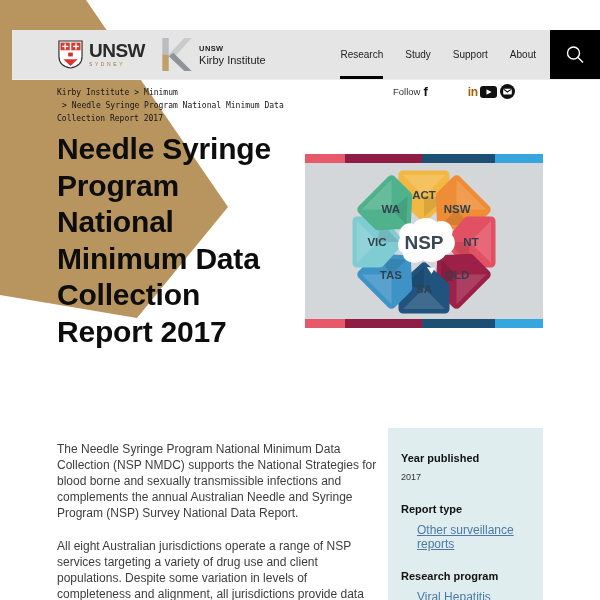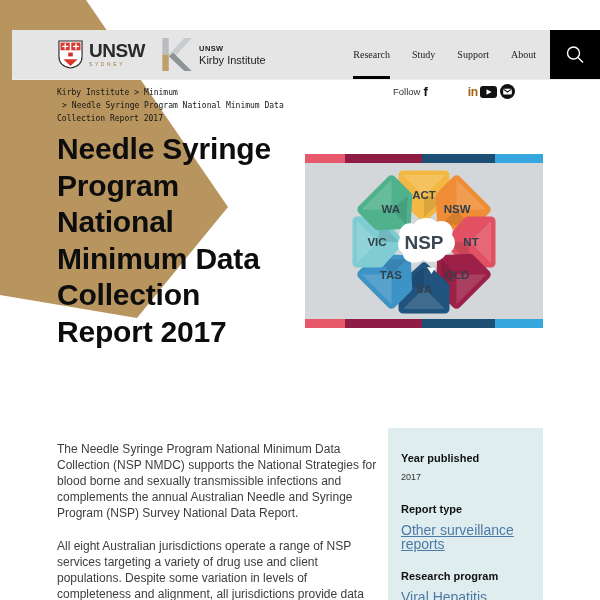--- a/index.html
+++ b/index.html
@@ -20,21 +20,21 @@
           display:flex;align-items:stretch;z-index:4;border-bottom:1px solid #ededed;}
   .logos{display:flex;align-items:center;gap:17px;padding-left:46px;}
   .unsw-logo{display:flex;align-items:center;gap:6px;text-decoration:none;}
   .unsw-word{font-size:19px;font-weight:bold;color:#2a2a2a;letter-spacing:-0.5px;line-height:18px;}
   .unsw-sub{font-size:5px;letter-spacing:2.6px;color:#9c7b3c;margin-top:1px;}
   .kirby-logo{display:flex;align-items:center;gap:7px;text-decoration:none;}
   .kirby-unsw{font-size:7.5px;font-weight:bold;color:#222;letter-spacing:0.4px;}
   .kirby-name{font-size:11px;color:#222;margin-top:1px;}
   .mainnav{margin-left:auto;display:flex;align-items:stretch;gap:22px;margin-right:14px;}
   .mainnav a{display:flex;align-items:center;font-size:10px;color:#222;text-decoration:none;
-             border-bottom:3px solid transparent;padding-top:3px;box-sizing:border-box;font-family:Liberation Serif, serif;}
+             border-bottom:3px solid transparent;padding-top:3px;box-sizing:border-box;}
   .mainnav a.active{border-bottom-color:#000;}
   .search-btn{width:50px;height:49px;background:#000;border:none;display:flex;
               align-items:center;justify-content:center;cursor:pointer;padding:0;}
 
   
   .breadcrumb{position:absolute;left:57px;top:86px;width:244px;z-index:2;
     font-family:"DejaVu Sans Mono","Liberation Mono",monospace;font-size:8px;line-height:13px;color:#141414;}
   .breadcrumb a{color:#141414;text-decoration:none;}
   .crumb-sep{margin:0 5px;}
 
@@ -59,22 +59,22 @@
 
   
   .article{position:absolute;left:57px;top:441px;width:320px;z-index:2;}
   .article p{margin:0 0 17px;font-size:12px;line-height:16px;color:#3d3d3d;}
 
   
   .sidebar{position:absolute;left:388px;top:428px;width:155px;height:200px;background:#dfedee;
            padding:24px 13px 8px;box-sizing:border-box;z-index:2;}
   .sidebar h3{margin:0 0 8px;font-size:11px;color:#111;font-weight:bold;}
   .sidebar .val{font-size:9px;color:#333;margin:0 0 21px;}
-  .sidebar a.val-link{display:block;font-size:14px;color:#4d79a8;
-                      line-height:14px;margin:0 0 19px;}
+  .sidebar a.val-link{display:block;font-size:12px;color:#4d79a8;
+                      line-height:14px;margin:0 16px 19px;}
 </style>
 </head>
 <body>
 
 <div class="page">
 
   <div class="tan-shape"></div>
 
 
   <header class="header">

